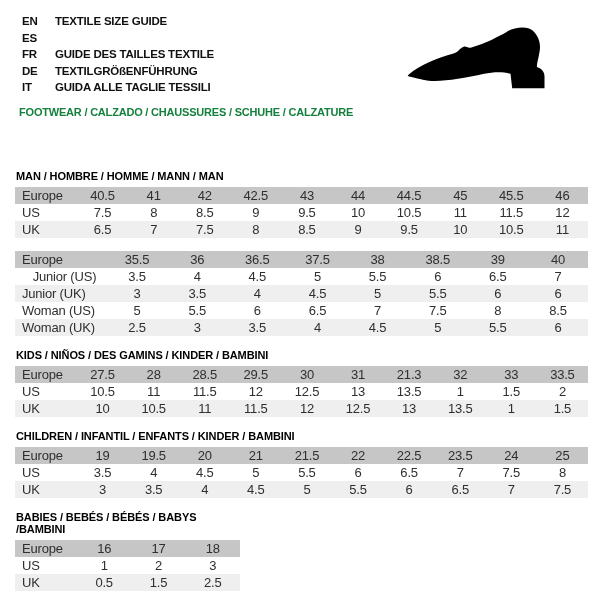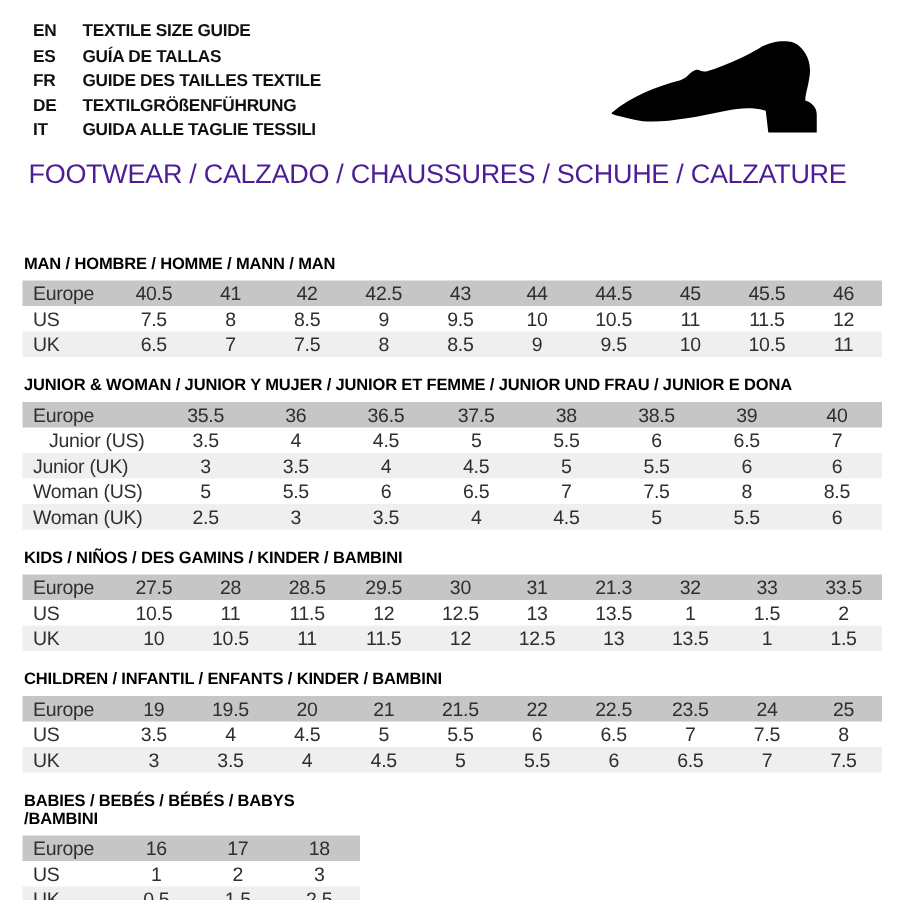--- a/index.html
+++ b/index.html
@@ -10,21 +10,21 @@
   }
   .page{position:relative;width:600px;height:600px;}
 
   
   .top{position:absolute;top:0;left:0;width:600px;height:170px;}
   .langs{position:absolute;top:13px;left:22px;}
   .lang-row{display:flex;font-size:11.5px;font-weight:bold;line-height:16.5px;color:#101010;letter-spacing:-0.2px;}
   .lang-code{width:33px;}
   .category{
     position:absolute;top:106px;left:19px;
-    font-size:18px;font-weight:normal;color:#4c1d95;letter-spacing:-0.2px;
+    font-size:11px;font-weight:bold;color:#15803d;letter-spacing:-0.2px;
   }
   .shoe{position:absolute;top:22px;right:30px;width:170px;height:85px;}
 
   
   #tables{position:absolute;top:170px;left:15px;width:573px;}
   .size-table{margin:0 0 13px 0;}
   .tbl-title{
     margin:0 0 5px 1px;font-size:11px;line-height:12px;
     font-weight:bold;color:#000000;letter-spacing:-0.1px;
   }
@@ -40,21 +40,20 @@
 <div class="page">
 
   <div class="top">
     <div class="langs">
       <div class="lang-row">
         <span class="lang-code">EN</span>
         <span class="lang-label">TEXTILE SIZE GUIDE</span>
       </div>
       <div class="lang-row">
         <span class="lang-code">ES</span>
-        <span class="lang-label">GUÍA DE TALLAS</span>
       </div>
       <div class="lang-row">
         <span class="lang-code">FR</span>
         <span class="lang-label">GUIDE DES TAILLES TEXTILE</span>
       </div>
       <div class="lang-row">
         <span class="lang-code">DE</span>
         <span class="lang-label">TEXTILGRÖßENFÜHRUNG</span>
       </div>
       <div class="lang-row">
@@ -125,21 +124,20 @@
           <div class="td">8</div>
           <div class="td">8.5</div>
           <div class="td">9</div>
           <div class="td">9.5</div>
           <div class="td">10</div>
           <div class="td">10.5</div>
           <div class="td">11</div>
         </div>
       </section>
       <section class="size-table" style="width: 573px;">
-        <h2 class="tbl-title">JUNIOR &amp; WOMAN / JUNIOR Y MUJER / JUNIOR ET FEMME / JUNIOR UND FRAU / JUNIOR E DONA</h2>
         <div class="tr head">
           <div class="td label" style="flex: 0 0 85px;">Europe</div>
           <div class="td">35.5</div>
           <div class="td">36</div>
           <div class="td">36.5</div>
           <div class="td">37.5</div>
           <div class="td">38</div>
           <div class="td">38.5</div>
           <div class="td">39</div>
           <div class="td">40</div>

